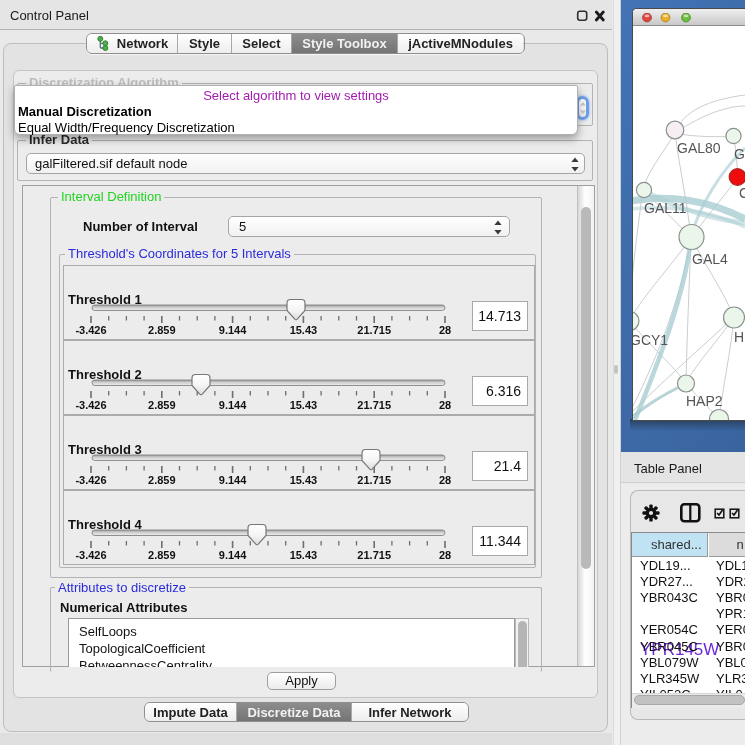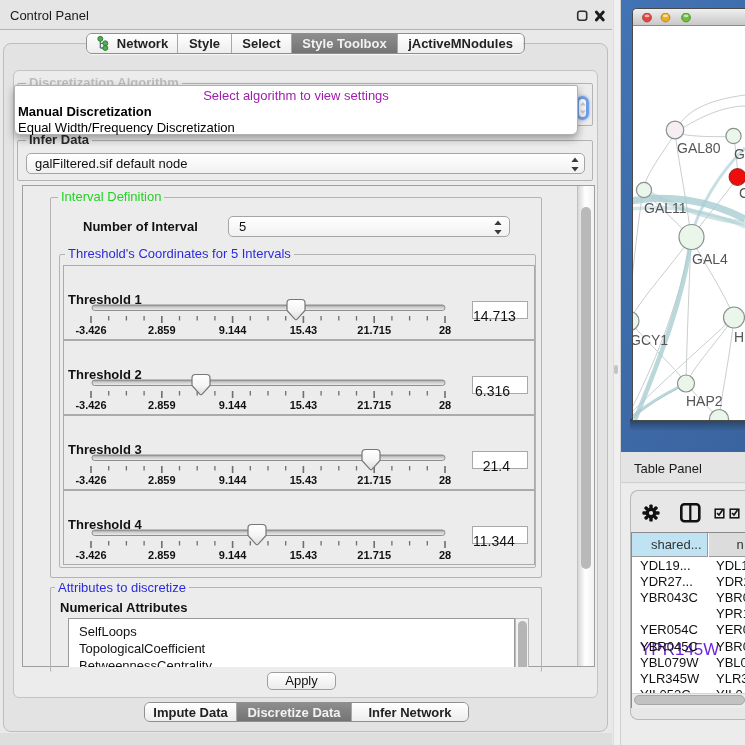--- a/index.html
+++ b/index.html
@@ -1,22 +1,22 @@
 <!DOCTYPE html>
 <html><head><meta charset="utf-8">
 <style>
 html,body{margin:0;padding:0;}
 *{box-sizing:border-box;font-family:"Liberation Sans",sans-serif;}
 #root{position:relative;width:745px;height:745px;background:#e9e9e9;overflow:hidden;}
 .abs{position:absolute;}
 .tpanel{position:absolute;border:1px solid #ababab;background:#ececec;}
 .tlabel{position:absolute;left:4px;top:6px;font-size:13px;font-weight:bold;color:#111;margin-top:20px;}
 .tsvg{position:absolute;left:0;top:0;}
-.vbox{position:absolute;left:408px;top:35px;width:56px;height:18px;background:#fff;border:1px solid #a9a9a9;
- font-size:14px;color:#111;text-align:right;padding-right:17px;line-height:28px;}
+.vbox{position:absolute;left:408px;top:35px;width:56px;height:30px;background:#fff;border:1px solid #a9a9a9;
+ font-size:14px;color:#111;text-align:right;padding-right:6px;line-height:28px;}
 .grp{position:absolute;border:1px solid #b3b3b3;border-radius:2px;}
 .tab{height:100%;display:flex;align-items:center;justify-content:center;font-size:13px;font-weight:600;color:#222;
  background:linear-gradient(#ffffff,#ededed);}
 .tab.sel{background:linear-gradient(#8d8d8d,#747474);color:#f2f2f2;}
 .combo{position:absolute;background:linear-gradient(#ffffff,#f1f1f1);border:1px solid #a5a5a5;}
 .ctext{font-size:13px;color:#111;}
 </style></head><body>
 <div id="root">
 
 <div class="abs" style="left:0;top:0;width:612px;height:30px;background:#e5e5e5;border-bottom:1px solid #b4b4b4;"></div>

